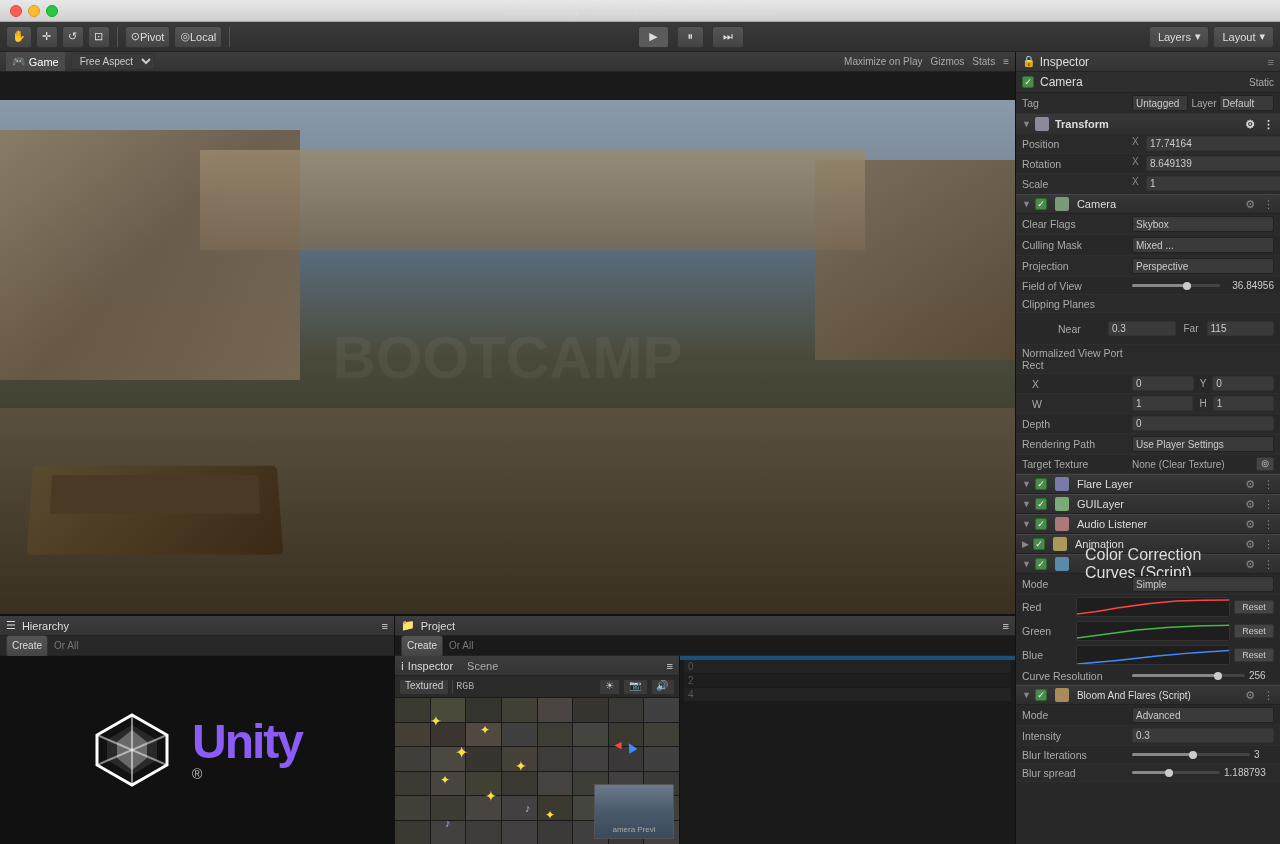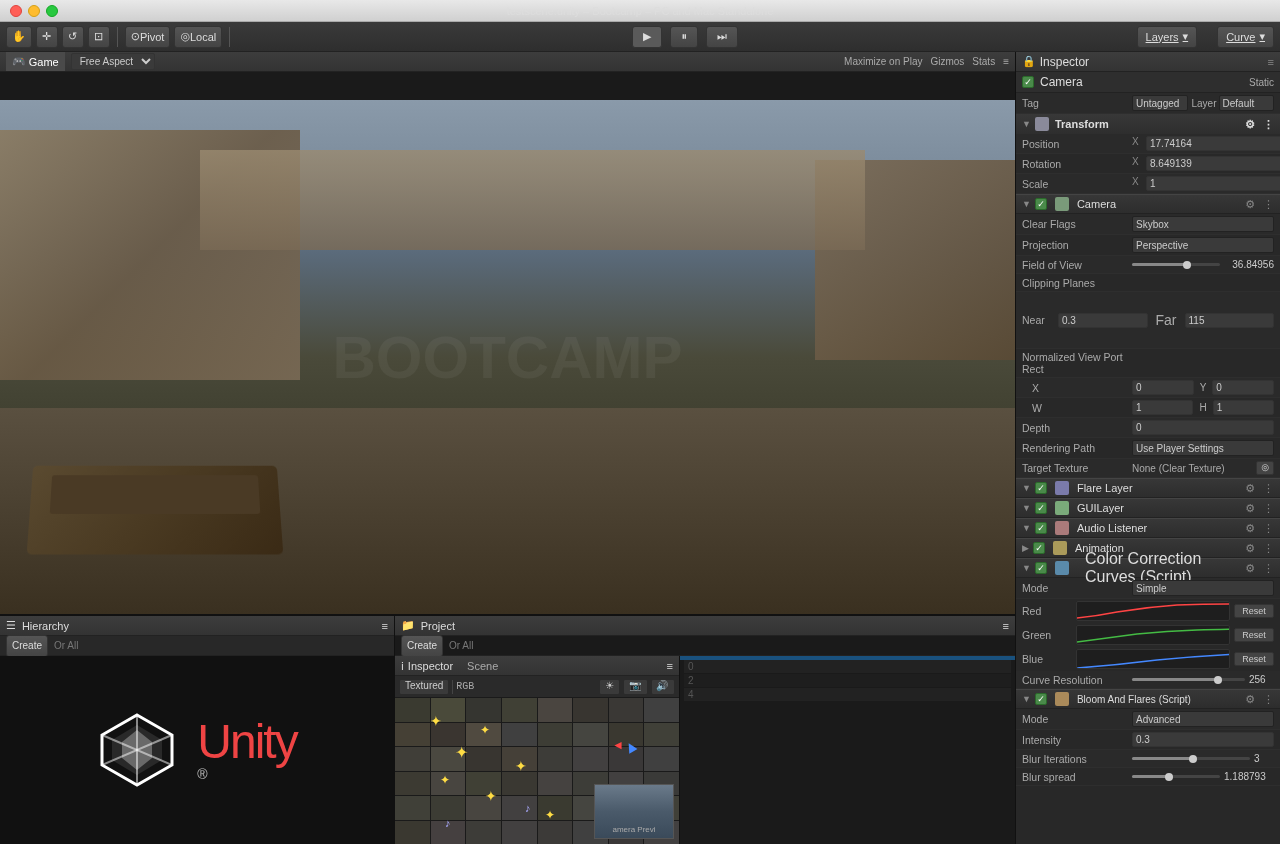--- a/index.html
+++ b/index.html
@@ -56,21 +56,21 @@
       border-radius: 3px;
       color: #ddd;
       font-size: 11px;
       display: flex;
       align-items: center;
       justify-content: center;
       cursor: pointer;
       padding: 0 5px;
     }
     .tool-separator { width: 1px; height: 20px; background: #555; margin: 0 3px; }
-    .toolbar-right { margin-left: auto; display: flex; gap: 20px; text-decoration: underline; }
+    .toolbar-right { margin-left: auto; display: flex; gap: 4px; }
     .layers-btn {
       height: 22px;
       background: linear-gradient(to bottom, #555, #444);
       border: 1px solid #333;
       border-radius: 3px;
       color: #ddd;
       font-size: 11px;
       padding: 0 8px;
       cursor: pointer;
       display: flex;
@@ -473,21 +473,21 @@
     <div class="tool-btn" style="padding:0 10px;">
       <span>⏭</span>
     </div>
   </div>
   <div class="toolbar-right">
     <div class="layers-btn">
       <span>Layers</span>
       <span>▾</span>
     </div>
     <div class="layers-btn">
-      <span>Curve</span>
+      <span>Layout</span>
       <span>▾</span>
     </div>
   </div>
 </div>
 
 <div id="main">
 
   <div id="left-area">
 
     <div id="game-panel">
@@ -543,21 +543,21 @@
           <div id="unity-logo-svg">
             <svg width="80" height="80" viewBox="0 0 80 80" fill="white">
               <polygon points="40,5 75,25 75,55 40,75 5,55 5,25" fill="none" stroke="white" stroke-width="3"></polygon>
               <polygon points="40,15 65,30 65,50 40,65 15,50 15,30" fill="white" opacity="0.1"></polygon>
               <path d="M40 20 L55 32 L55 48 L40 60 L25 48 L25 32 Z" fill="white" opacity="0.3"></path>
               <line x1="40" y1="5" x2="40" y2="75" stroke="white" stroke-width="2" opacity="0.5"></line>
               <line x1="5" y1="25" x2="75" y2="55" stroke="white" stroke-width="2" opacity="0.5"></line>
               <line x1="75" y1="25" x2="5" y2="55" stroke="white" stroke-width="2" opacity="0.5"></line>
             </svg>
             <div style="display:flex; flex-direction:column; align-items:flex-start;">
-              <span style="color:#ef4444; font-size:48px; font-weight:normal; letter-spacing:-2px; line-height:1;">Unity</span>
+              <span style="color:#8b5cf6; font-size:48px; font-weight:bold; letter-spacing:-2px; line-height:1;">Unity</span>
               <span style="color:white; font-size:14px; opacity:0.7;">®</span>
             </div>
           </div>
         </div>
       </div>
 
       <div style="flex:1; display:flex; flex-direction:column;">
 
         <div class="panel-header">
           <span>📁</span>
@@ -758,20 +758,26 @@
       </div>
 
       <div class="insp-row">
         <span class="insp-label">Clear Flags</span>
         <select class="insp-select">
           <option>Skybox</option>
         </select>
       </div>
 
 
+      <div class="insp-row">
+        <span class="insp-label">Culling Mask</span>
+        <select class="insp-select">
+          <option>Mixed ...</option>
+        </select>
+      </div>
 
       <div class="insp-row">
         <span class="insp-label">Projection</span>
         <select class="insp-select">
           <option>Perspective</option>
         </select>
       </div>
 
       <div class="insp-row">
         <span class="insp-label">Field of View</span>
@@ -782,23 +788,23 @@
           </div>
           <span style="font-size:10px; color:#ccc; width:50px; text-align:right;">36.84956</span>
         </div>
       </div>
 
       <div class="insp-row">
         <span class="insp-label">Clipping Planes</span>
       </div>
 
       <div class="insp-row">
-        <span class="insp-label" style="width:36px;">Near</span>
+        <span class="insp-label" style="width:50px;margin-left:36px;">Near</span>
         <input class="xyz-field" readonly="" style="width: 40px;" value="0.3">
-        <span style="margin:18px 8px; font-size:14px; color:#aaa;">Far</span>
+        <span style="margin:8px 8px; font-size:10px; color:#aaa;">Far</span>
         <input class="xyz-field" readonly="" style="width: 40px;" value="115">
       </div>
 
       <div class="insp-row">
         <span class="insp-label">Normalized View Port Rect</span>
       </div>
       <div class="insp-row">
         <span class="insp-label" style="padding-left:10px;">X</span>
         <input class="xyz-field" readonly="" style="width: 30px;" value="0">
         <span style="margin:0 6px; font-size:10px; color:#aaa;">Y</span>

